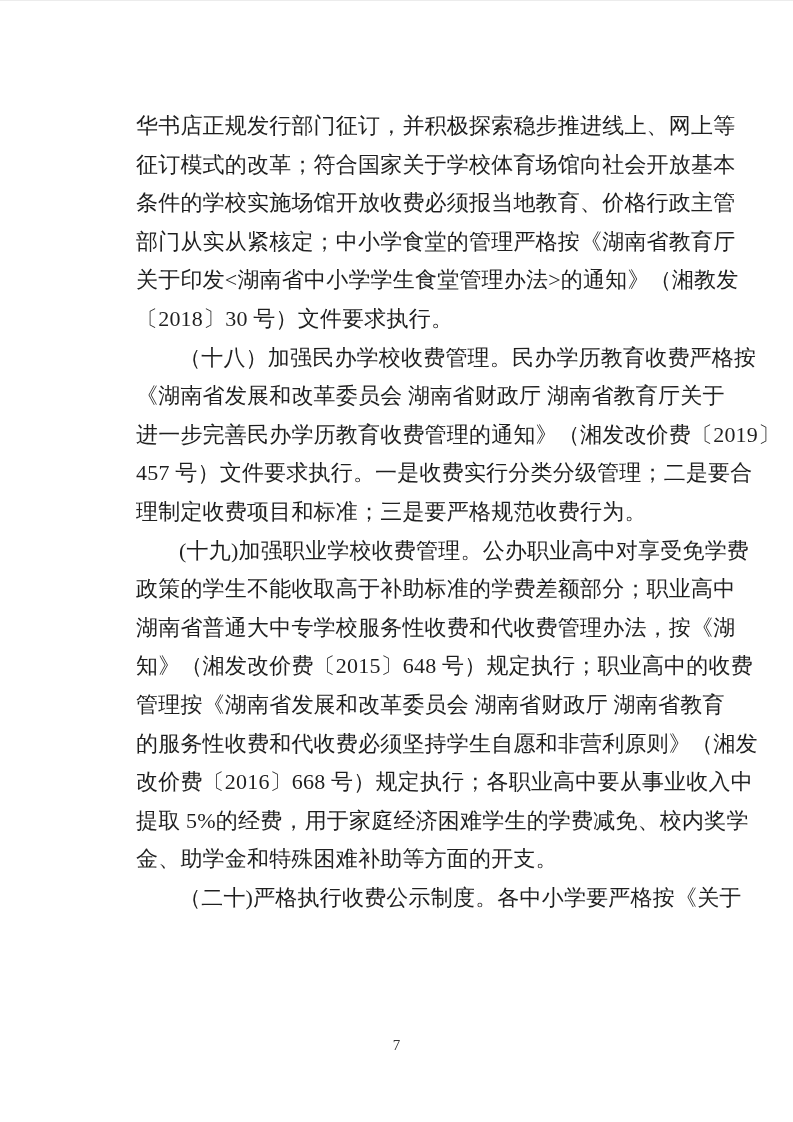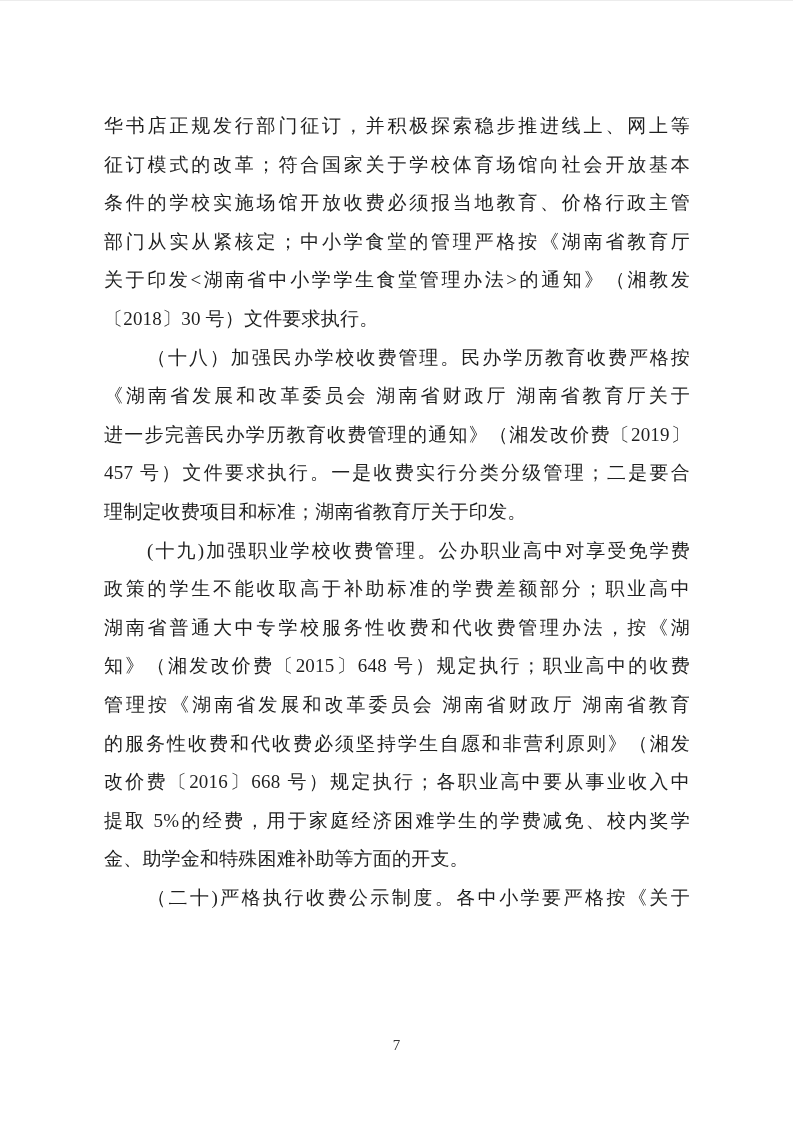--- a/index.html
+++ b/index.html
@@ -23,25 +23,26 @@
     top: 106px;
     width: 586px;
   }
   .paragraph {
     margin: 0;
     padding: 0;
   }
   .line {
     height: 38.6px;
     line-height: 38.6px;
-    font-size: 19px;
+    font-size: 22px;
     white-space: nowrap;
     text-align: justify;
     text-align-last: justify;
     letter-spacing: 0.2px;
+    margin-left: 32px;
   }
   .line.indent {
     padding-left: 43px;
   }
   .line.para-end {
     text-align: right;
     text-align-last: left;
   }
   .page-number {
     position: absolute;
@@ -65,21 +66,21 @@
         <div class="line">条件的学校实施场馆开放收费必须报当地教育、价格行政主管</div>
         <div class="line">部门从实从紧核定；中小学食堂的管理严格按《湖南省教育厅</div>
         <div class="line">关于印发&lt;湖南省中小学学生食堂管理办法&gt;的通知》（湘教发</div>
         <div class="line para-end">〔2018〕30 号）文件要求执行。</div>
       </div>
       <div class="paragraph">
         <div class="line indent">（十八）加强民办学校收费管理。民办学历教育收费严格按</div>
         <div class="line">《湖南省发展和改革委员会 湖南省财政厅 湖南省教育厅关于</div>
         <div class="line">进一步完善民办学历教育收费管理的通知》（湘发改价费〔2019〕</div>
         <div class="line">457 号）文件要求执行。一是收费实行分类分级管理；二是要合</div>
-        <div class="line para-end">理制定收费项目和标准；湖南省教育厅关于印发。</div>
+        <div class="line para-end">理制定收费项目和标准；三是要严格规范收费行为。</div>
       </div>
       <div class="paragraph">
         <div class="line indent">(十九)加强职业学校收费管理。公办职业高中对享受免学费</div>
         <div class="line">政策的学生不能收取高于补助标准的学费差额部分；职业高中</div>
         <div class="line">湖南省普通大中专学校服务性收费和代收费管理办法，按《湖</div>
         <div class="line">知》（湘发改价费〔2015〕648 号）规定执行；职业高中的收费</div>
         <div class="line">管理按《湖南省发展和改革委员会 湖南省财政厅 湖南省教育</div>
         <div class="line">的服务性收费和代收费必须坚持学生自愿和非营利原则》（湘发</div>
         <div class="line">改价费〔2016〕668 号）规定执行；各职业高中要从事业收入中</div>
         <div class="line">提取 5%的经费，用于家庭经济困难学生的学费减免、校内奖学</div>

